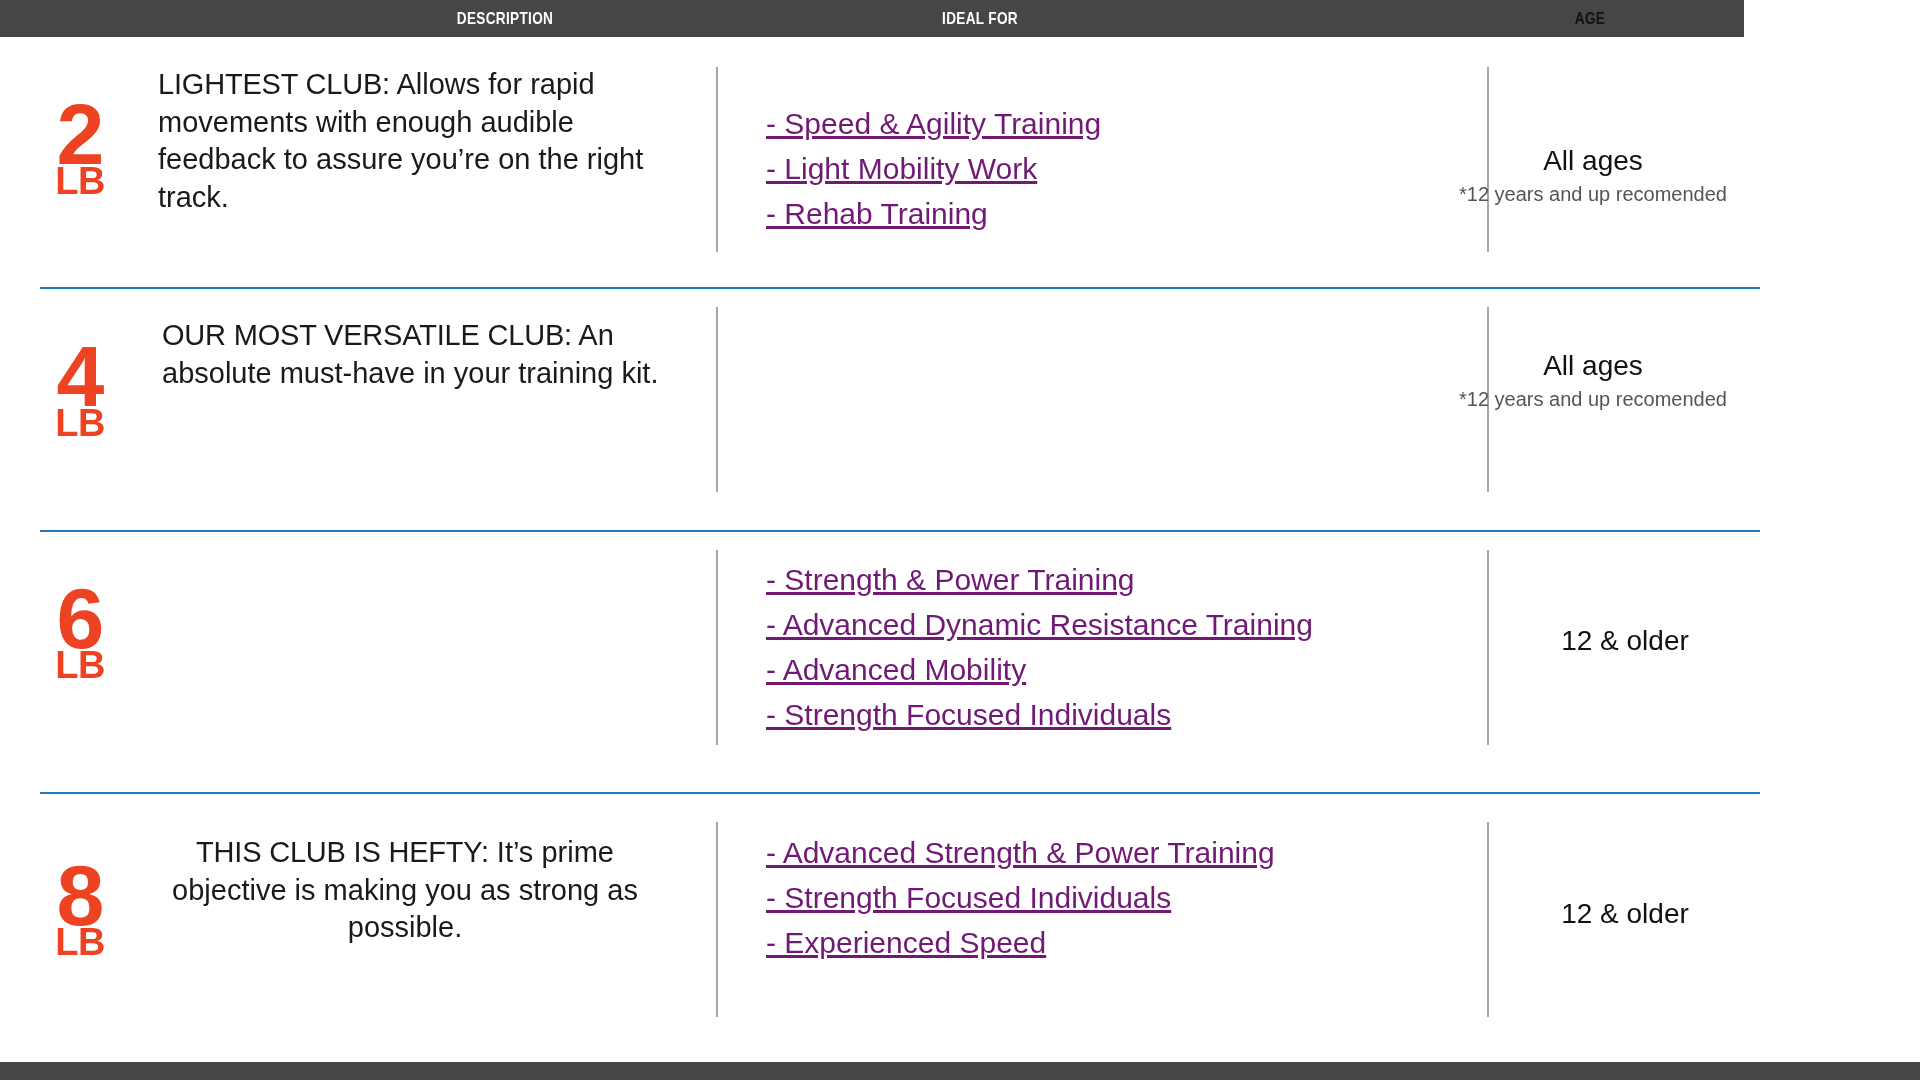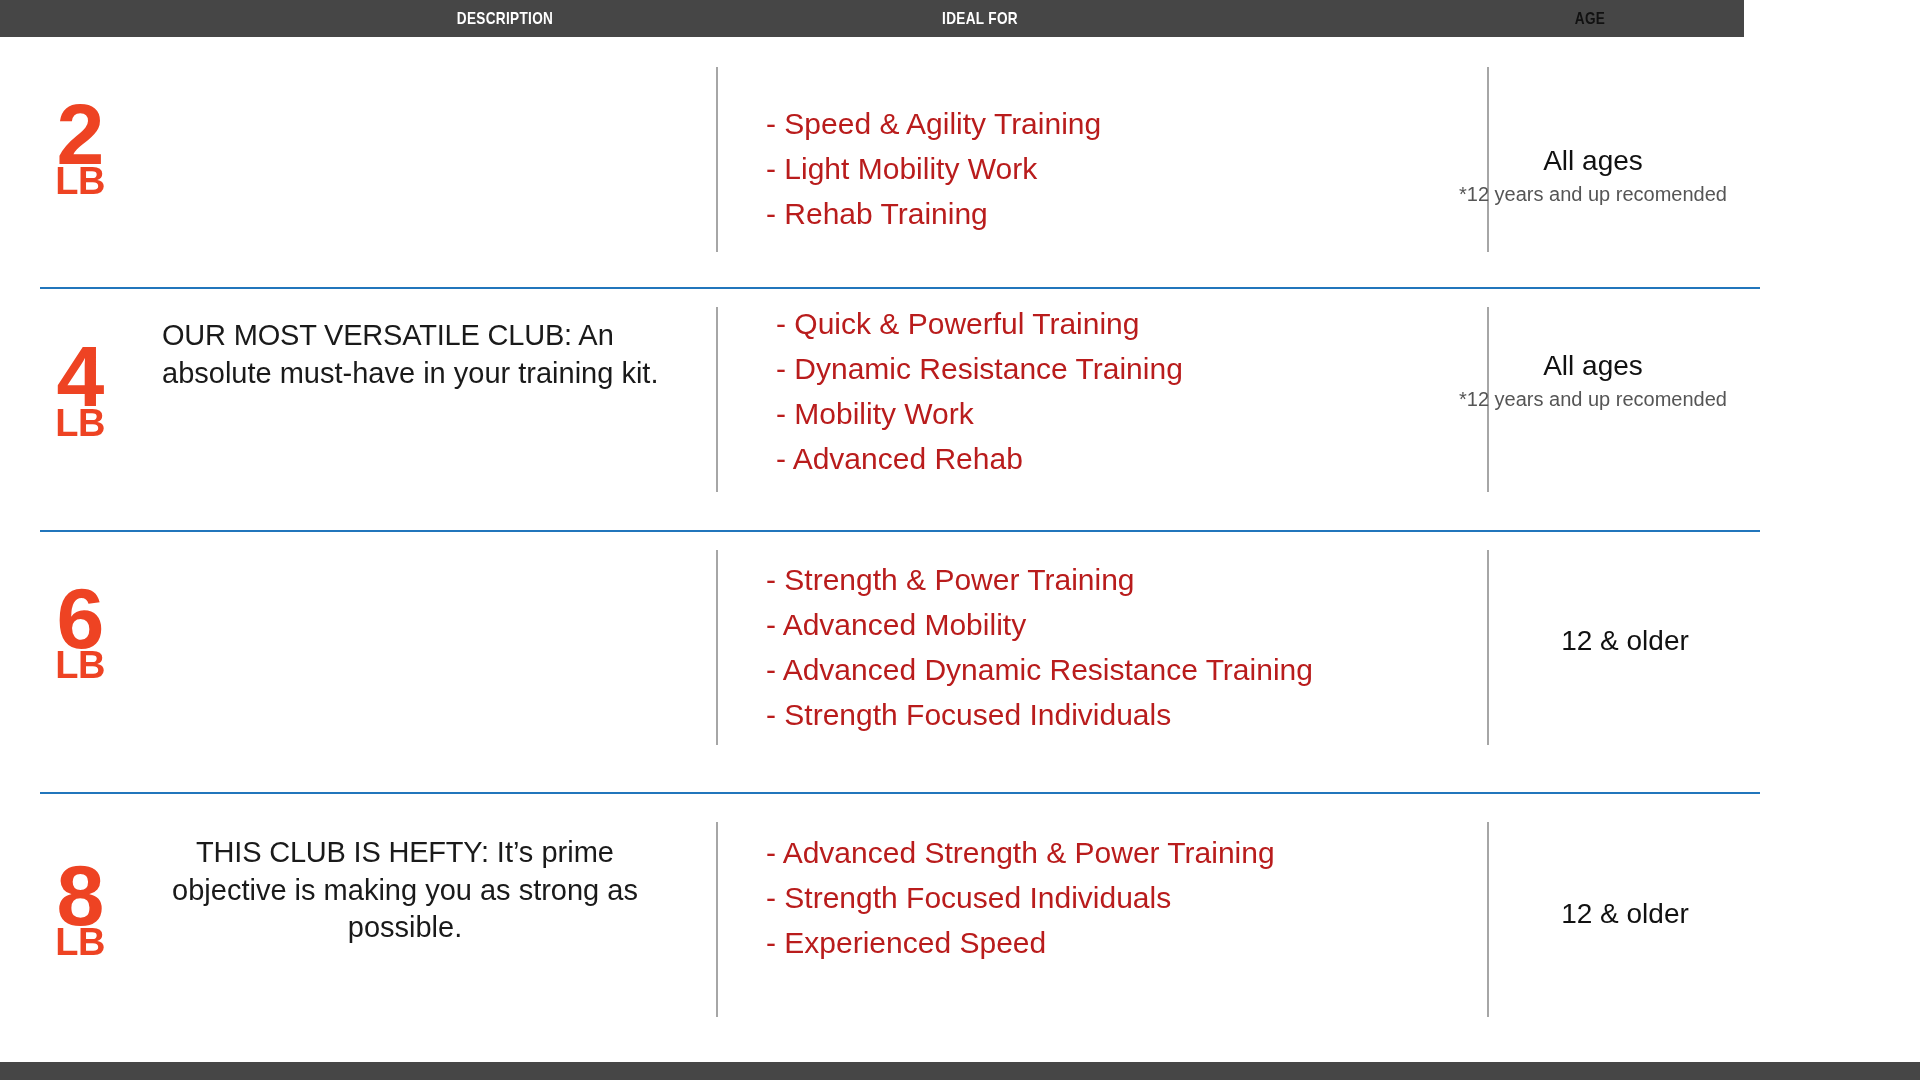--- a/index.html
+++ b/index.html
@@ -126,24 +126,25 @@
     font-family: "Liberation Sans Narrow", "Liberation Sans", sans-serif;
     display: inline;
     letter-spacing: -0.2px;
   }
 
   
   .ideal {
     position: absolute;
     left: 766px;
     width: 700px;
-    color: #b91c1c;
+    color: #701a75;
     font-size: 30px;
     line-height: 1.50;
     font-family: "Liberation Sans", sans-serif;
+    text-decoration: underline;
   }
   .ideal .li { white-space: nowrap; }
 
   
   .age {
     position: absolute;
     left: 1458px;
     width: 270px;
     text-align: center;
     color: #111111;
@@ -175,20 +176,23 @@
 
   <div class="row r0">
     <div class="v-div d1" style="top:30px;height:185px;"></div>
     <div class="v-div d2" style="top:30px;height:185px;"></div>
 
     <div class="weight" style="top:62px;">
       <span class="num">2</span>
       <span class="lb">LB</span>
     </div>
 
+    <div class="desc" style="top:29px;">
+      <span class="lead">LIGHTEST CLUB:</span><span> Allows for rapid movements with enough audible feedback to assure you’re on the right track.</span>
+    </div>
 
     <div class="ideal" style="top:64px;">
       <div class="li">- Speed &amp; Agility Training</div>
       <div class="li">- Light Mobility Work</div>
       <div class="li">- Rehab Training</div>
     </div>
 
     <div class="age" style="top:109px;">
       <span class="main">All ages</span>
       <span class="note">*12 years and up recomended</span>
@@ -203,26 +207,20 @@
 
     <div class="weight" style="top:52px;">
       <span class="num">4</span>
       <span class="lb">LB</span>
     </div>
 
     <div class="desc" style="top:28px;left:162px;">
       <span class="lead">OUR MOST VERSATILE CLUB:</span><span> An absolute must-have in your training kit.</span>
     </div>
 
-    <div class="ideal" style="top:12px;left:776px;">
-      <div class="li">- Quick &amp; Powerful Training</div>
-      <div class="li">- Dynamic Resistance Training</div>
-      <div class="li">- Mobility Work</div>
-      <div class="li">- Advanced Rehab</div>
-    </div>
 
     <div class="age" style="top:62px;">
       <span class="main">All ages</span>
       <span class="note">*12 years and up recomended</span>
     </div>
 
     <div class="row-sep"></div>
   </div>
 
   <div class="row r2">
@@ -230,22 +228,22 @@
     <div class="v-div d2" style="top:18px;height:195px;"></div>
 
     <div class="weight" style="top:51px;">
       <span class="num">6</span>
       <span class="lb">LB</span>
     </div>
 
 
     <div class="ideal" style="top:25px;">
       <div class="li">- Strength &amp; Power Training</div>
+      <div class="li">- Advanced Dynamic Resistance Training</div>
       <div class="li">- Advanced Mobility</div>
-      <div class="li">- Advanced Dynamic Resistance Training</div>
       <div class="li">- Strength Focused Individuals</div>
     </div>
 
     <div class="age" style="top:94px;left:1490px;">
       <span class="main">12  &amp; older</span>
       <span class="note"></span>
     </div>
 
     <div class="row-sep"></div>
   </div>

